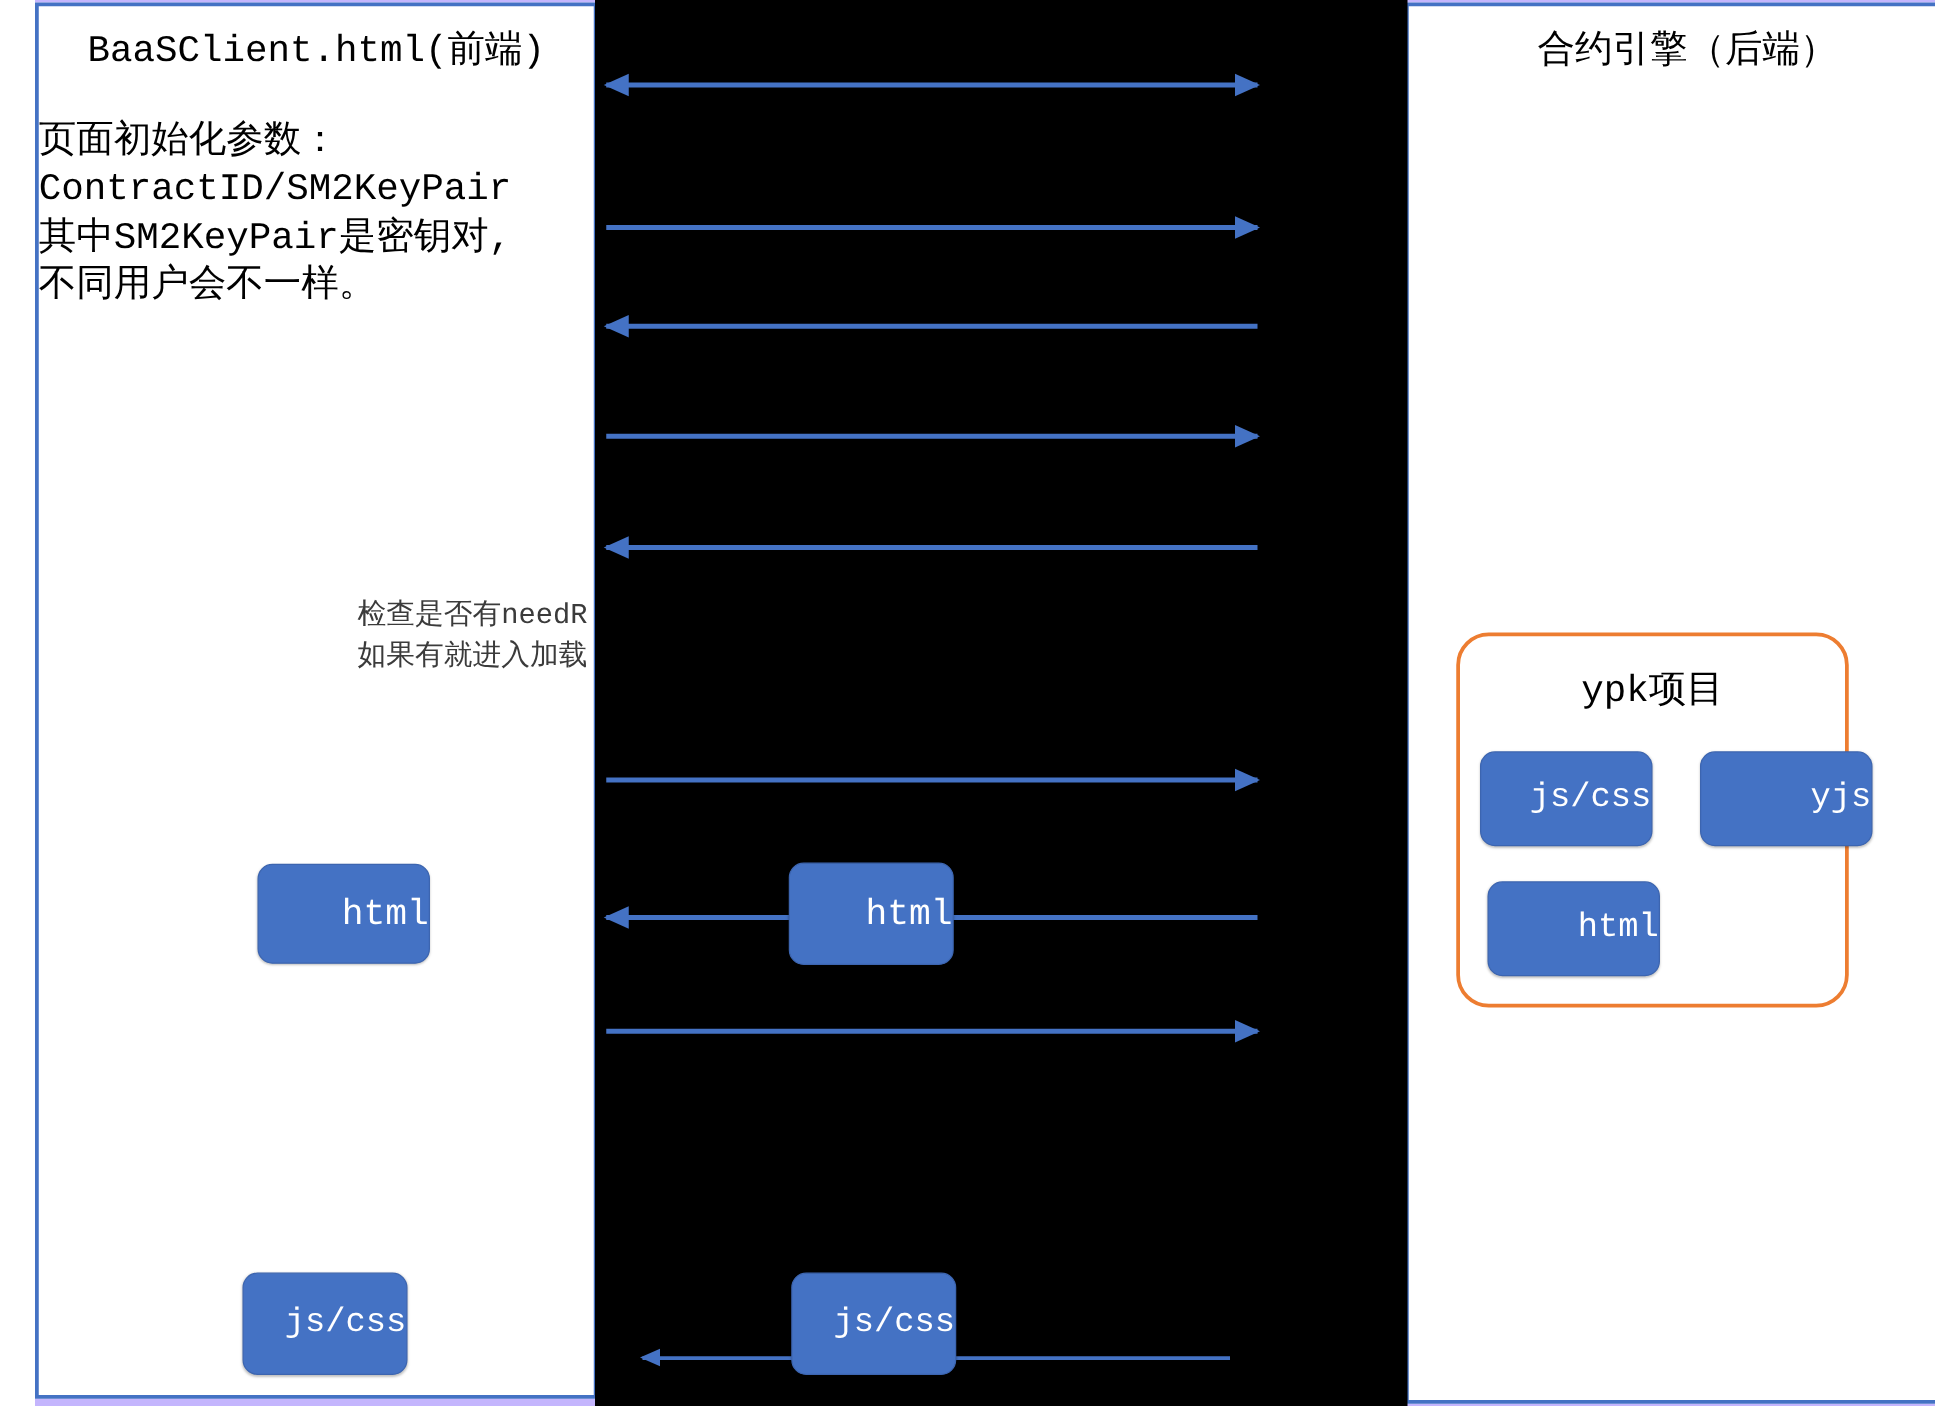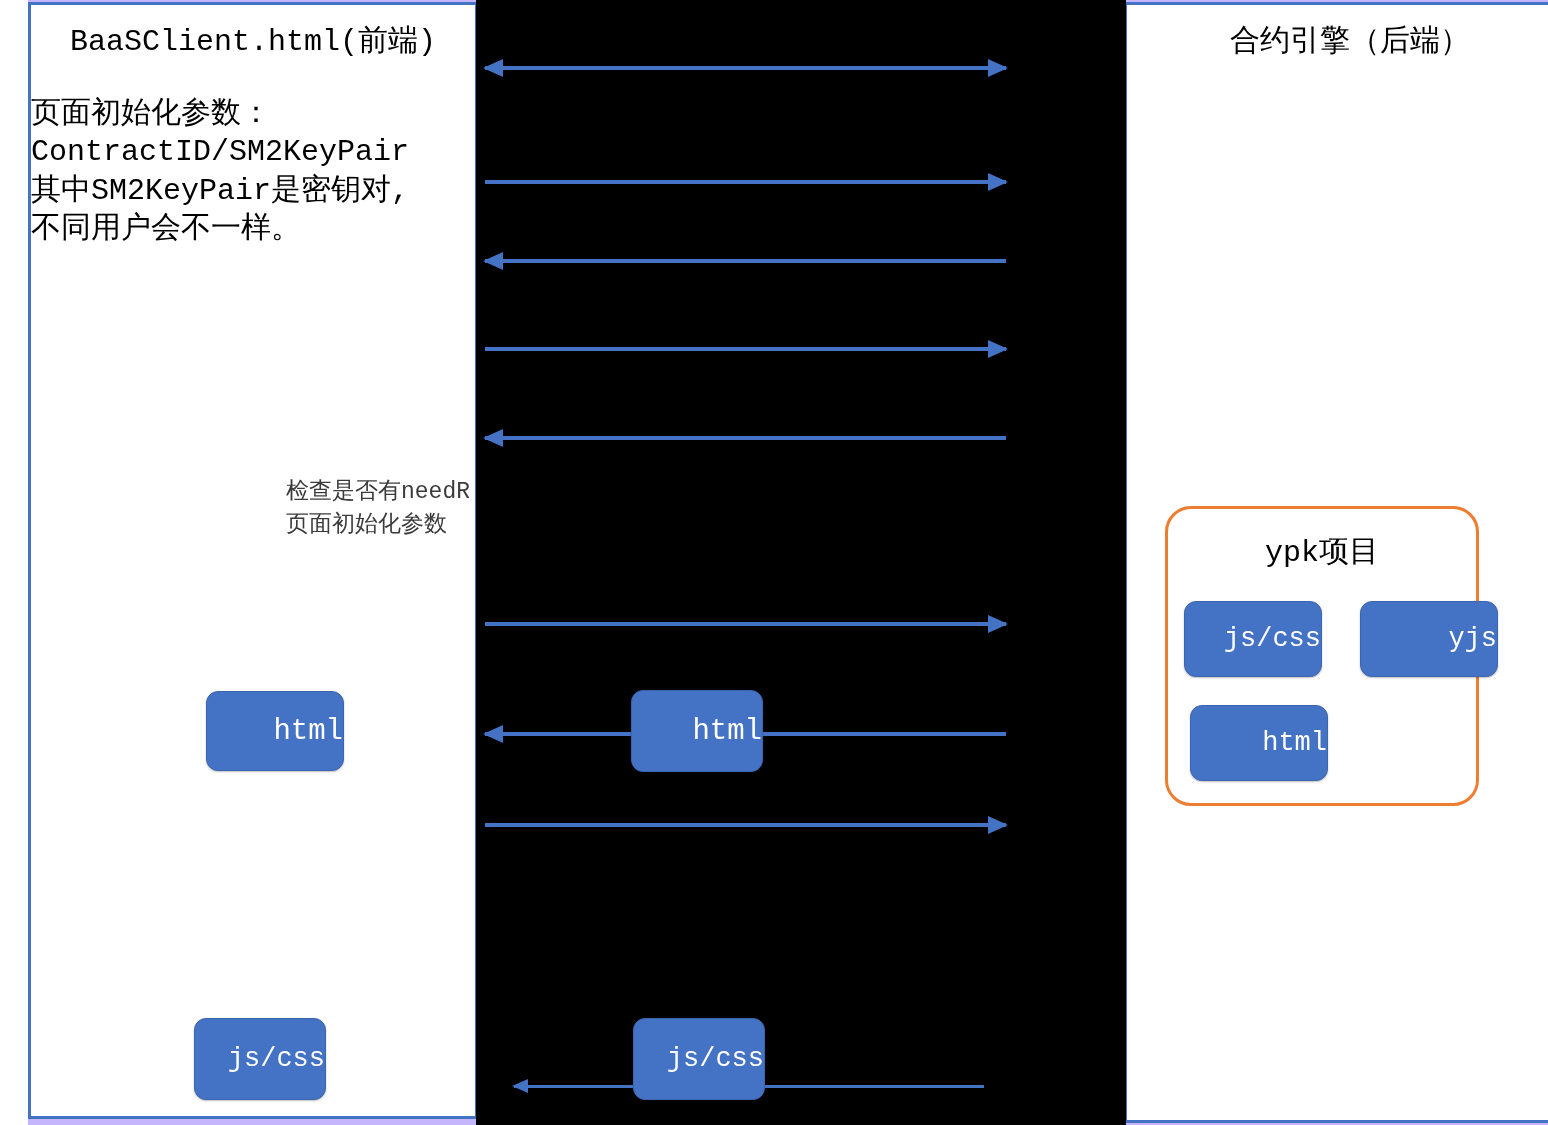--- a/index.html
+++ b/index.html
@@ -153,21 +153,21 @@
 ContractID/SM2KeyPair
 其中SM2KeyPair是密钥对,
 不同用户会不一样。</div>
   </div>
 
   <div class="panel" id="panel-right">
     <div class="panel-title" id="right-title">合约引擎（后端）</div>
   </div>
 
   <div id="flow-note">检查是否有needR
-页面初始化参数</div>
+如果有就进入加载</div>
 
   <div class="node" style="left:178px; top:691px; width:138px; height:80px;">
     <span>html</span>
   </div>
 
   <div class="node small" style="left:166px; top:1018px; width:132px; height:82px;">
     <span>js/css</span>
   </div>
 
   <div id="black-band"></div>

